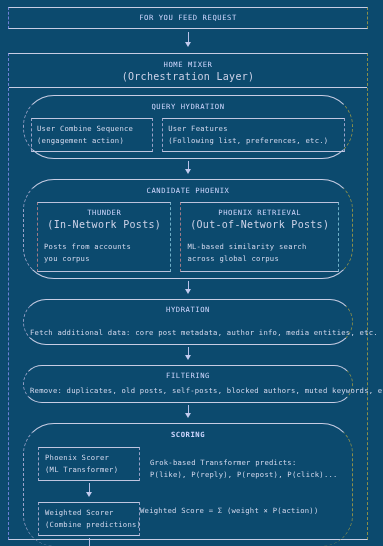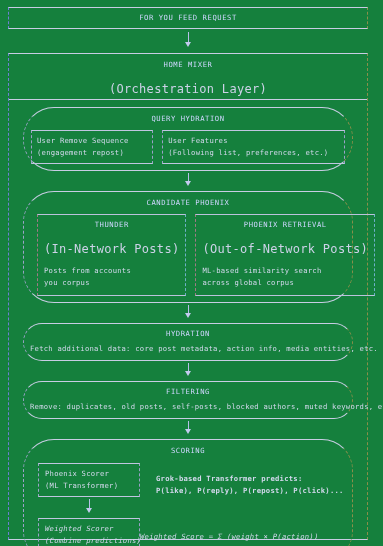--- a/index.html
+++ b/index.html
@@ -12,21 +12,21 @@
     height: 546px;
     overflow: hidden;
     font-family: "DejaVu Sans Mono", "Liberation Mono", monospace;
     color: #d8dcf0;
   }
 
   #page {
     position: relative;
     width: 383px;
     height: 546px;
-    background: #15803d;
+    background: #0c4a6e;
     box-sizing: border-box;
   }
 
   
   .box {
     box-sizing: border-box;
     position: relative;
   }
 
   
@@ -62,26 +62,25 @@
   .title {
     text-align: center;
     font-size: 7.2px;
     letter-spacing: 0.55px;
     color: #cfd7ff;
     line-height: 12px;
     white-space: nowrap;
   }
   .subtitle {
     text-align: center;
-    font-size: 12px;
+    font-size: 10px;
     letter-spacing: 0.3px;
     color: #cdd2e8;
     line-height: 12px;
     white-space: nowrap;
-    margin-top: 12px;
   }
   .body-line {
     font-size: 7.2px;
     letter-spacing: 0.25px;
     color: #d4d9ee;
     line-height: 12px;
     white-space: nowrap;
   }
   .center-line {
     text-align: center;
@@ -153,22 +152,22 @@
         <div class="subtitle">(Orchestration Layer)</div>
       </div>
 
       <div style="padding:7px 14px 0 14px;">
 
         <div class="box lvl1">
           <div class="pad">
             <div class="title" style="margin-bottom:5px;">QUERY HYDRATION</div>
             <div class="row2">
               <div class="box lvl2" style="padding:4px 5px;">
-                <div class="body-line">User Remove Sequence</div>
-                <div class="body-line">(engagement repost)</div>
+                <div class="body-line">User Combine Sequence</div>
+                <div class="body-line">(engagement action)</div>
               </div>
               <div class="box lvl2" style="padding:4px 5px; flex:1.55;">
                 <div class="body-line">User Features</div>
                 <div class="body-line">(Following list, preferences, etc.)</div>
               </div>
             </div>
           </div>
         </div>
 
         <div class="arrow arrow-sm">
@@ -198,22 +197,22 @@
           </div>
         </div>
 
         <div class="arrow arrow-sm">
           <div class="stem"></div>
             <div class="head"></div>
         </div>
 
         <div class="box lvl1">
           <div style="padding:4px 6px 5px 6px;">
-            <div class="title" style="margin-bottom:3px;">HYDRATION</div>
-            <div class="body-line center-line">Fetch additional data: core post metadata, action info, media entities, etc.</div>
+            <div class="title" style="margin-bottom:11px;">HYDRATION</div>
+            <div class="body-line center-line">Fetch additional data: core post metadata, author info, media entities, etc.</div>
           </div>
         </div>
 
         <div class="arrow arrow-sm">
           <div class="stem"></div>
             <div class="head"></div>
         </div>
 
         <div class="box lvl1">
           <div style="padding:4px 6px 5px 6px;">
@@ -222,41 +221,41 @@
           </div>
         </div>
 
         <div class="arrow arrow-sm">
           <div class="stem"></div>
             <div class="head"></div>
         </div>
 
         <div class="box lvl1" style="border-bottom:none;">
           <div style="padding:5px 6px 0 6px;">
-            <div class="title" style="margin-bottom:6px;">SCORING</div>
+            <div class="title" style="margin-bottom:6px;font-weight:bold;">SCORING</div>
 
             <div style="display:flex; align-items:flex-end; padding-left:8px;">
               <div class="box lvl2" style="width:102px; padding:4px 6px;">
                 <div class="body-line">Phoenix Scorer</div>
                 <div class="body-line">(ML Transformer)</div>
               </div>
-              <div style="margin-left:16px; padding-top:3px;font-weight:bold;">
+              <div style="margin-left:10px; padding-top:3px;">
                 <div class="body-line">Grok-based Transformer predicts:</div>
                 <div class="body-line">P(like), P(reply), P(repost), P(click)...</div>
               </div>
             </div>
 
             <div style="position:relative; height:21px; width:102px; margin-left:8px;">
               <div class="arrow" style="height:21px;">
                 <div class="stem" style="top:2px; height:10px;"></div>
                 <div class="head" style="top:11px;"></div>
               </div>
             </div>
 
-            <div style="display:flex; align-items:center; padding-left:8px;font-style:italic;">
+            <div style="display:flex; align-items:flex-start; padding-left:8px;">
               <div class="box lvl2" style="width:102px; padding:4px 6px;">
                 <div class="body-line">Weighted Scorer</div>
                 <div class="body-line">(Combine predictions)</div>
               </div>
               <div style="padding-top:3px;">
                 <div class="body-line">Weighted Score = Σ (weight × P(action))</div>
               </div>
             </div>
 
             <div style="position:relative; height:10px; width:102px; margin-left:8px;">

